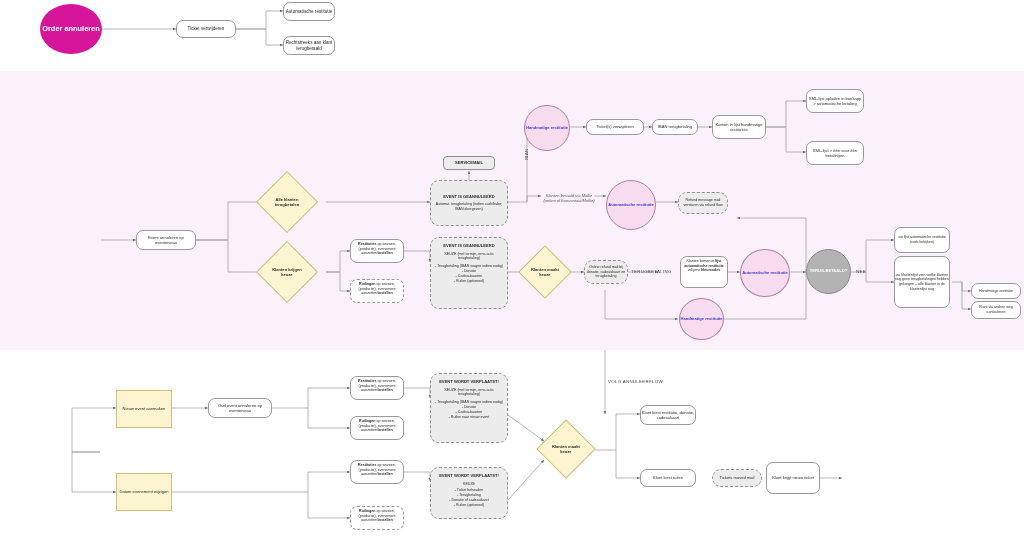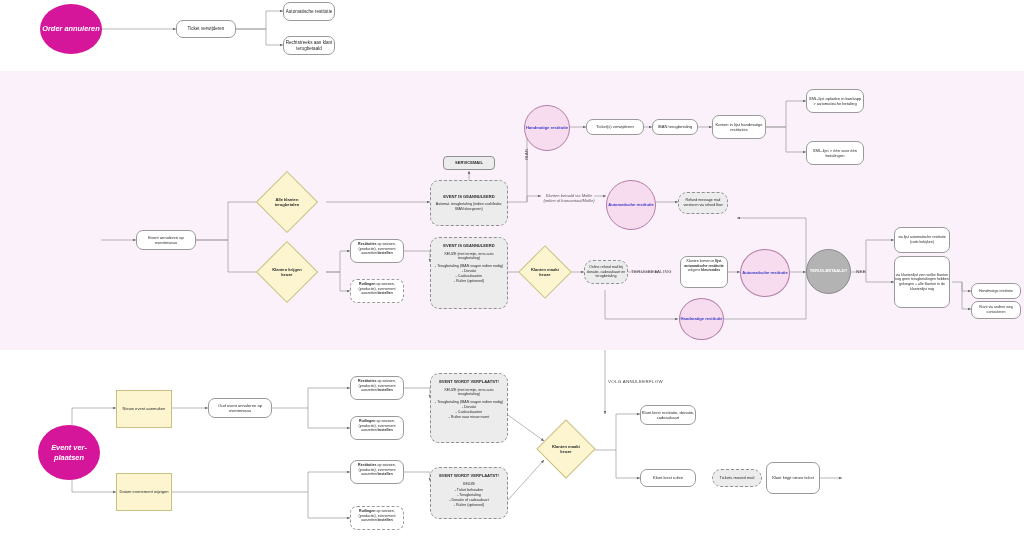--- a/index.html
+++ b/index.html
@@ -8,21 +8,21 @@
 
   .band{position:absolute;left:0;width:1024px;}
   .band-mid{top:71px;height:279px;background:#fbf1fa;}
 
   svg.wires{position:absolute;left:0;top:0;width:1024px;height:539px;pointer-events:none;}
 
   .node{position:absolute;box-sizing:border-box;display:flex;align-items:center;
         justify-content:center;text-align:center;color:#2b2b2b;}
 
   .circ{border-radius:50%;}
-  .magenta{background:#d5169b;color:#ffffff;font-weight:bold;line-height:1.25;font-style:italic;}
+  .magenta{background:#d5169b;color:#ffffff;font-weight:bold;line-height:1.25;}
   .pinkcirc{background:#f6dcee;border:1px solid #b47ca8;color:#3a39c9;
             font-weight:bold;line-height:1.2;}
   .graycirc{background:#b3b3b3;border:1px solid #8a8a8a;color:#ffffff;font-weight:bold;line-height:1.2;}
 
   .rrect{background:#ffffff;border:1px solid #9a9a9a;border-radius:7px;line-height:1.3;}
   .grayrect{background:#ececec;border:1px dashed #8f8f8f;border-radius:9px;line-height:1.35;}
   .graysolid{background:#ececec;border:1px solid #8f8f8f;border-radius:4px;line-height:1.3;}
   .dashrect{background:#ffffff;border:1px dashed #9a9a9a;border-radius:7px;line-height:1.3;}
   .yellowrect{background:#fdf5d0;border:1px solid #c9bf84;line-height:1.3;}
 
@@ -238,23 +238,20 @@
   </div>
 
   <div class="edgelabel" style="left:631px;top:269px;">
     <span>TERUGBETALING</span>
   </div>
 
   <div class="edgelabel" style="left:856px;top:269px;">
     <span>NEE</span>
   </div>
 
-  <div class="node circ magenta t7" style="left:38px;top:425px;width:62px;height:55px;">
-    <span>Event ver-plaatsen</span>
-  </div>
 
   <div class="node yellowrect t4" style="left:116px;top:390px;width:56px;height:38px;">
     <span>Nieuw event aanmaken</span>
   </div>
 
   <div class="node yellowrect t4" style="left:116px;top:473px;width:56px;height:38px;">
     <span>Datum evenement wijzigen</span>
   </div>
 
   <div class="node rrect t4" style="left:208px;top:398px;width:64px;height:20px;">

